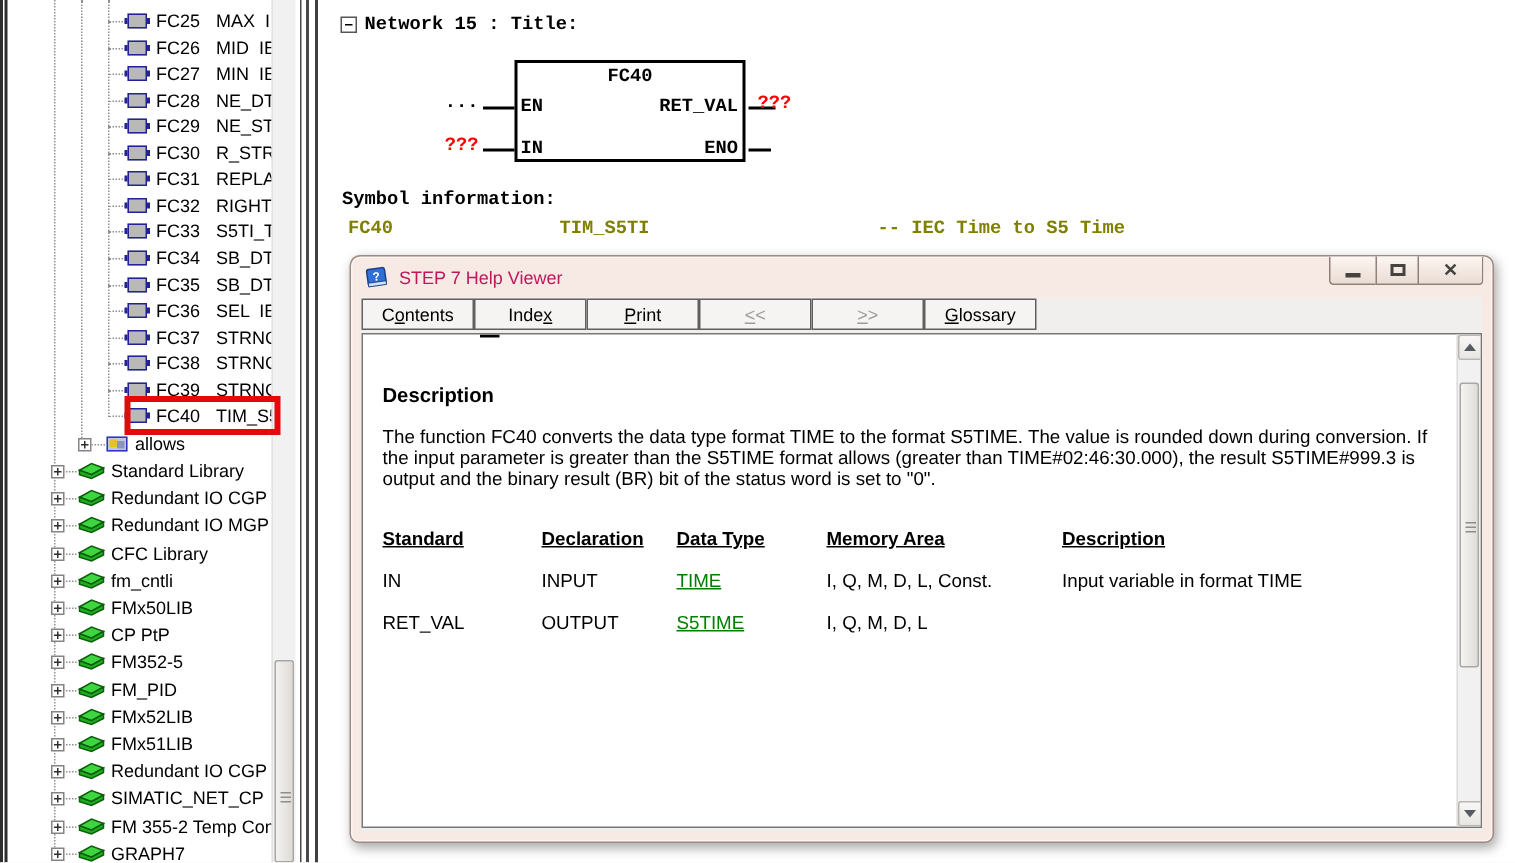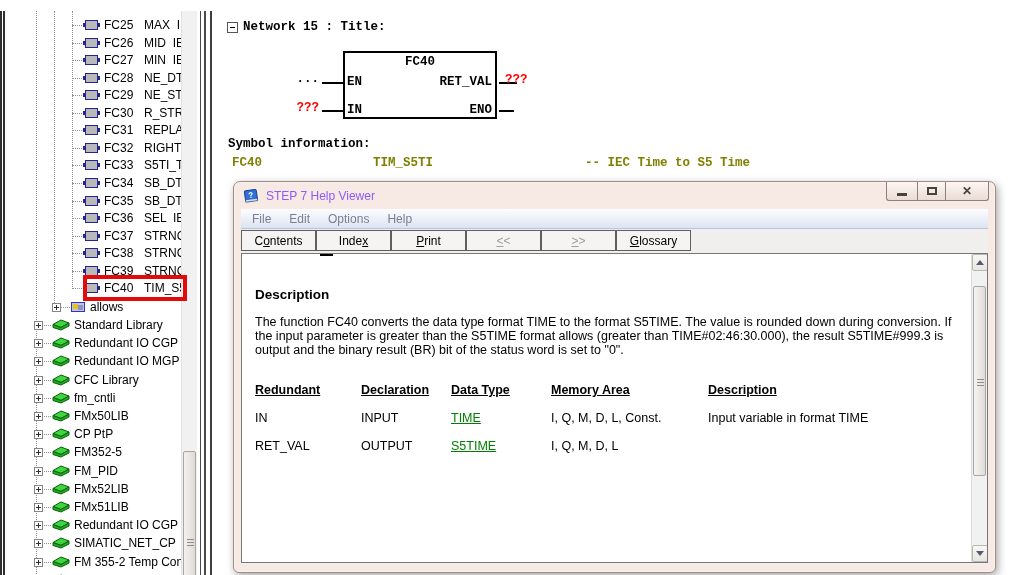--- a/index.html
+++ b/index.html
@@ -1,18 +1,18 @@
 <!DOCTYPE html>
 <html><head>
 <meta charset="utf-8">
 <style>
   * { margin:0; padding:0; box-sizing:border-box; }
   html,body { width:1010px; height:575px; overflow:hidden; background:#fff;
               font-family:"Liberation Sans", sans-serif; }
-  #root { position:relative; width:1010px; height:550px; background:#fff;margin-top:11px; }
+  #root { position:relative; width:1010px; height:550px; background:#fff; }
 
   
   #tree { position:absolute; left:0; top:0; width:210px; height:575px; background:#fff; overflow:hidden; }
   .edgeL { position:absolute; left:0; top:0; width:2px; height:575px; background:#2e2e2e; }
   .edgeL2 { position:absolute; left:3px; top:0; width:2px; height:575px; background:#2e2e2e; }
   .guide { position:absolute; border-left:1px dotted #909090; width:0; top:0; }
   .sep1 { position:absolute; left:200px; top:0; width:1px; height:575px; background:#4a4a4a; z-index:7; }
   .sep2 { position:absolute; left:204px; top:0; width:2px; height:575px; background:#4a4a4a; z-index:7; }
   .tree-scroll { position:absolute; left:181px; top:0; width:16px; height:575px; background:#f1f1f1; z-index:5; border-left:1px solid #e2e2e2; }
   .tree-thumb { position:absolute; left:1px; width:13px; top:440px; height:135px; background:linear-gradient(90deg,#f4f2f0,#dedbd7); border:1px solid #a9a7a3; border-radius:2px; }
@@ -48,21 +48,21 @@
   .red { color:#f00; }
   .olive { color:#808000; }
   #sym-label { position:absolute; left:16px; top:126px; }
   .symspan { position:absolute; top:145px; }
 
   
   #helpwin { position:absolute; left:233px; top:170px; width:763px; height:392px; z-index:10;
              background:#f7e9e3; border:1px solid #a08b83; border-radius:7px 7px 6px 6px;
              box-shadow:2px 3px 8px rgba(0,0,0,.35), inset 0 0 0 1px rgba(255,255,255,.55); }
   #titlebar { position:relative; height:27px; display:flex; align-items:center; padding-left:9px; }
-  #title-text { font-size:12px; color:#8b5cf6; margin-left:6px; }
+  #title-text { font-size:12px; color:#be185d; margin-left:6px; }
   #winbtns { position:absolute; right:6px; top:0; display:flex; }
   .wbtn { height:19px; border:1px solid #90807a; border-top:none; background:linear-gradient(#fdf6f2,#eadcd4);
           display:flex; align-items:center; justify-content:center; color:#46423e; }
   .wbtn.min { width:31px; border-radius:0 0 0 3px; border-right:none; }
   .wbtn.max { width:29px; }
   .wbtn.cls { width:43px; border-left:none; border-radius:0 0 3px 0; font-size:12px; font-weight:bold; }
   .wbtn.min i { width:10px; height:3px; background:#46423e; margin-top:7px; }
   .wbtn.max i { width:10px; height:8px; border:2px solid #46423e; }
   #client { position:absolute; left:7px; right:7px; top:27px; bottom:7px; background:#f0efed; display:flex; flex-direction:column; }
   #menubar { height:20px; background:linear-gradient(#fcfdfe,#dce3f2); border-bottom:1px solid #bcc3d6;
@@ -503,26 +503,20 @@
             <i></i>
           </div>
         <div class="wbtn max">
             <i></i>
           </div>
         <div class="wbtn cls">✕</div>
       </div>
     </div>
 
     <div id="client">
-      <div id="menubar">
-          <span class="mitem">File</span>
-          <span class="mitem">Edit</span>
-          <span class="mitem">Options</span>
-          <span class="mitem">Help</span>
-        </div>
       <div id="toolbar">
           <button class="tbtn">
             <span>C</span>
             <u>o</u>
             <span>ntents</span>
           </button>
           <button class="tbtn">
             <span>Inde</span>
             <u>x</u>
             <span></span>
@@ -548,21 +542,21 @@
             <span>lossary</span>
           </button>
         </div>
 
       <div id="content">
         <div id="doc">
           <div id="dash"></div>
           <h3>Description</h3>
           <p>The function FC40 converts the data type format TIME to the format S5TIME. The value is rounded down during conversion. If the input parameter is greater than the S5TIME format allows (greater than TIME#02:46:30.000), the result S5TIME#999.3 is output and the binary result (BR) bit of the status word is set to "0".</p>
           <div id="ptable">
-              <span class="hc">Redundant</span>
+              <span class="hc">Standard</span>
               <span class="hc">Declaration</span>
               <span class="hc">Data Type</span>
               <span class="hc">Memory Area</span>
               <span class="hc">Description</span>
               <span>IN</span>
               <span>INPUT</span>
               <span class="link">TIME</span>
               <span>I, Q, M, D, L, Const.</span>
               <span>Input variable in format TIME</span>
               <span>RET_VAL</span>

